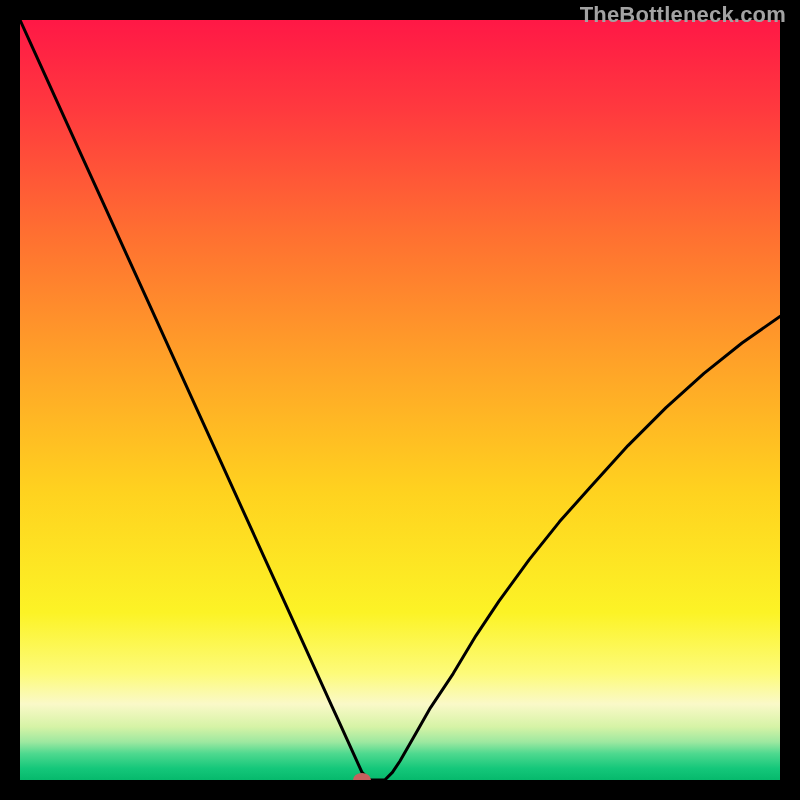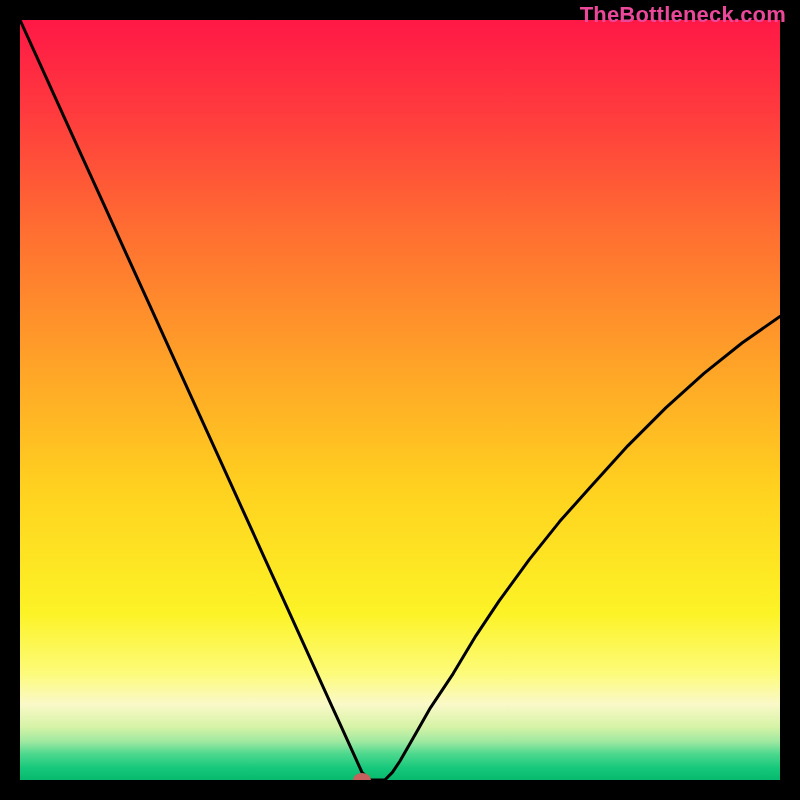--- a/index.html
+++ b/index.html
@@ -24,21 +24,21 @@
     left: 20px;
     top: 20px;
     width: 760px;
     height: 760px;
     overflow: hidden;
   }
   .source {
     position: absolute;
     top: 2px;
     right: 14px;
-    color: #ec4899;
+    color: #a3a3a3;
     font-size: 22px;
     font-weight: 600;
     letter-spacing: 0.2px;
     z-index: 5;
   }
   svg { display: block; }
 </style>
 </head>
 <body>
 <div class="frame">

